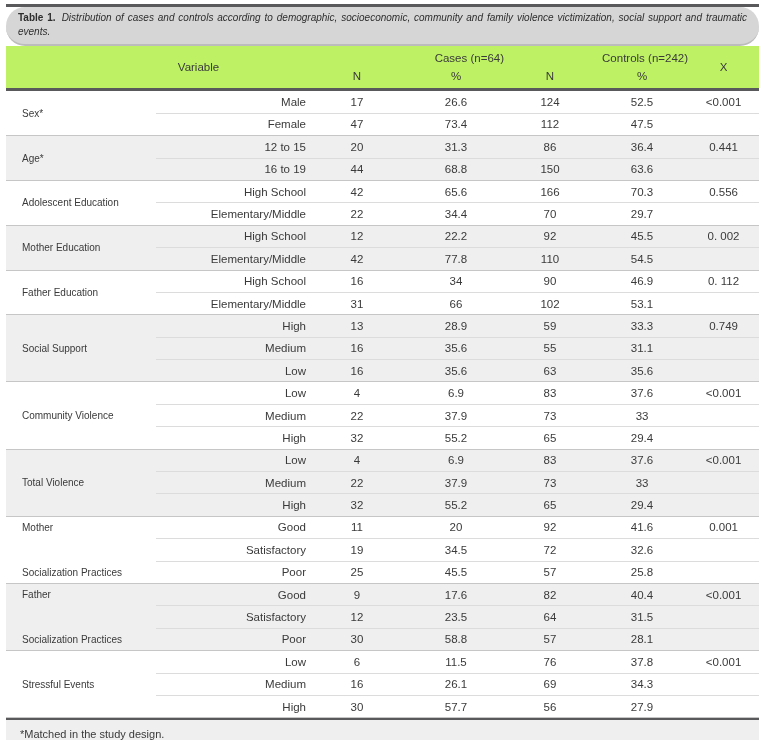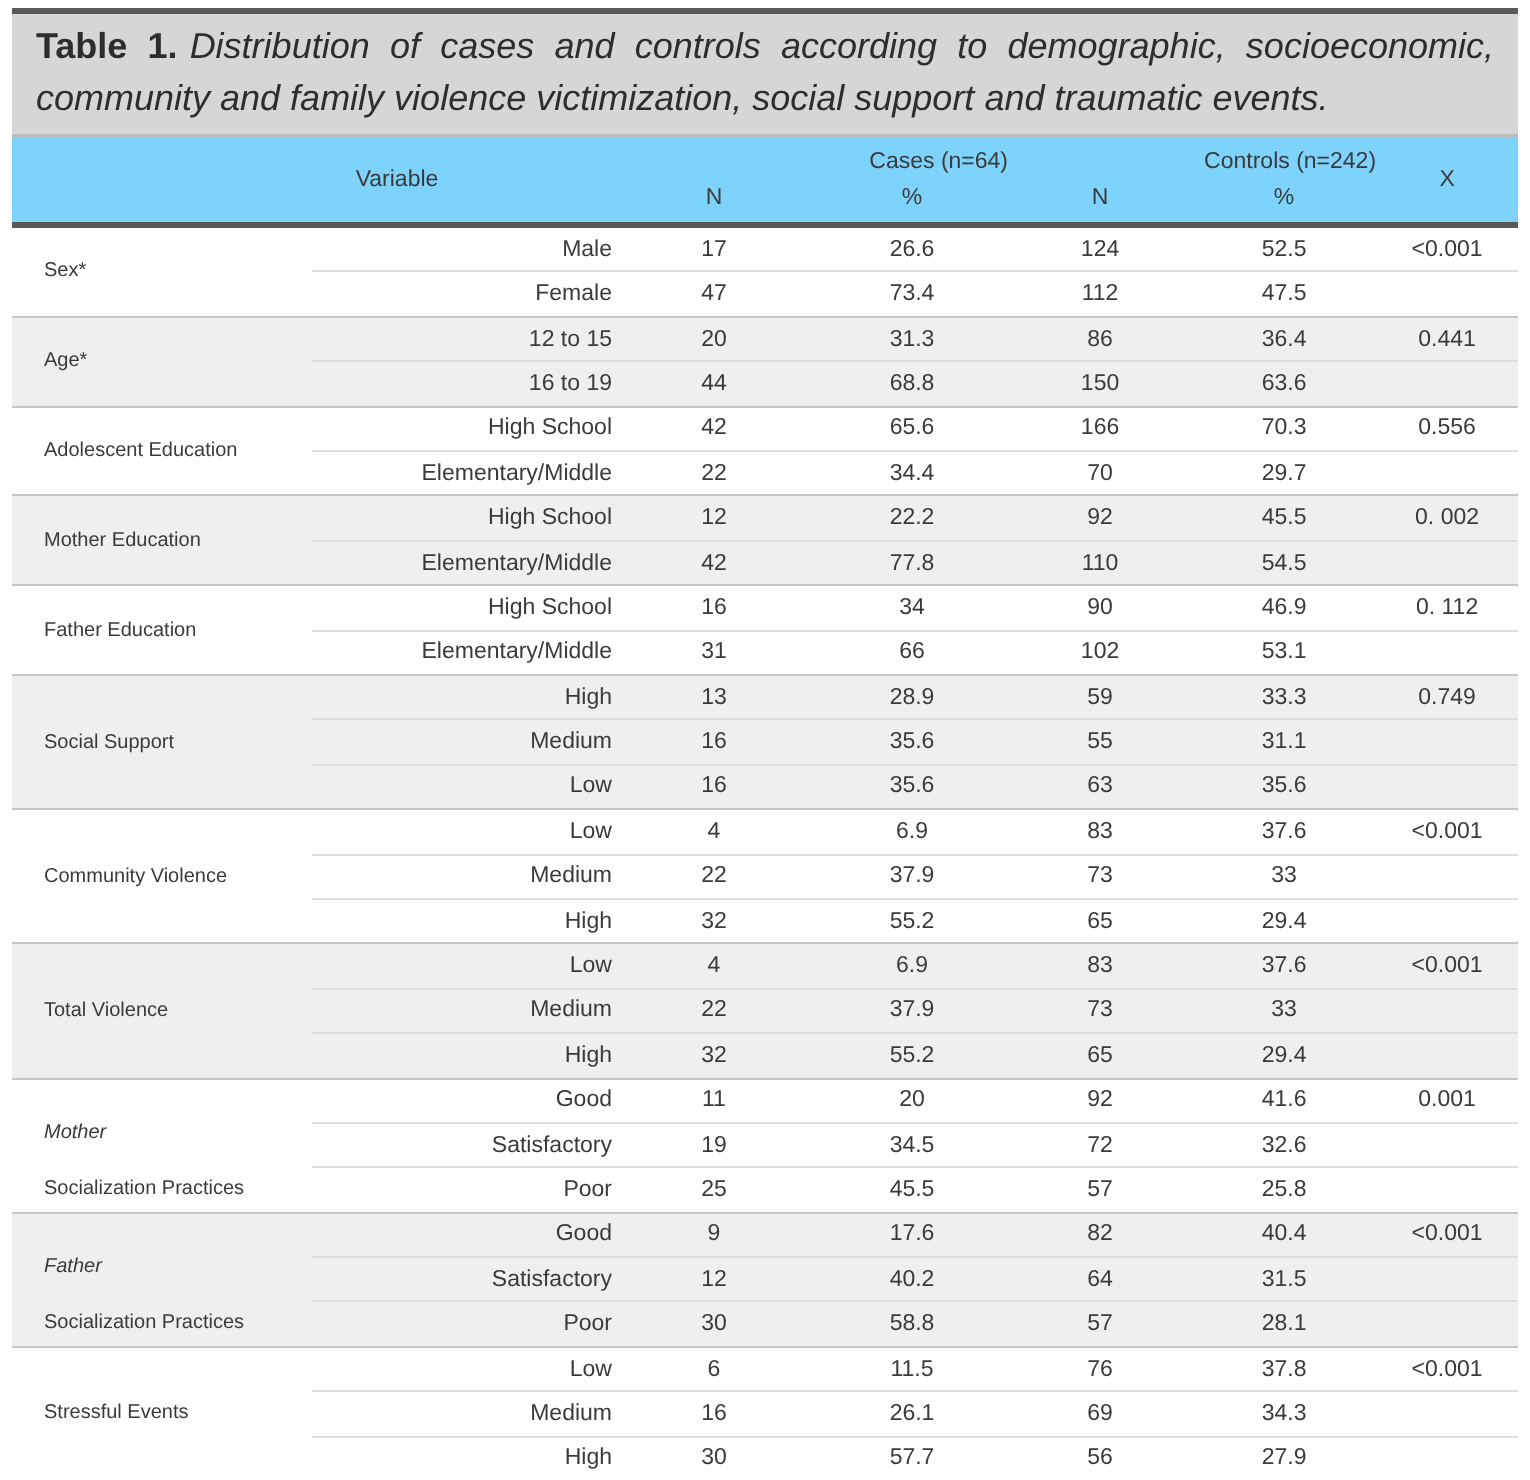--- a/index.html
+++ b/index.html
@@ -7,29 +7,29 @@
     width:765px; height:740px; background:#ffffff; position:relative;
     font-family:"Liberation Sans", sans-serif; color:#3a3a3a;
     -webkit-font-smoothing:antialiased;
   }
   .sheet { position:absolute; left:6px; top:4px; width:753px; }
   .rule-thick { height:3px; background:#59595b; }
   .rule-thin  { height:2px; background:#59595b; }
 
   .title-band {
     background:#d6d6d6; border-bottom:2px solid #bcbcbc;
-    padding:4px 12px 5px 12px; font-size:18px; line-height:1.42;
-    color:#2d2d2d; text-align:justify;
+    padding:4px 12px 5px 12px; font-size:10px; line-height:1.42;
+    color:#2d2d2d; text-align:justify;border-radius:19px;
   }
   .title-band .t-label { font-weight:bold; font-style:normal; margin-right:6px; }
   .title-band .t-text  { font-style:italic; }
 
   table { border-collapse:collapse; width:753px; table-layout:fixed; }
 
-  thead { background:#7dd3fc;margin-top:48px; }
+  thead { background:#bef264;margin-top:48px; }
   thead th { font-weight:normal; font-size:11.5px; color:#3a3a3a; padding:0; }
   thead tr.h1 th { height:24px; vertical-align:middle; }
   thead tr.h2 th { height:18px; vertical-align:top; }
   thead tr.h2 th, thead th.span2 { border-bottom:3px solid #59595b; }
   th.var-h { text-align:center; padding-left:85px; }
   th.chi-h { text-align:center; }
   th.grp-h { text-align:right; }
   thead .sub { text-align:center; }
 
   tbody td {
@@ -37,21 +37,21 @@
     border-bottom:1px solid #dcdcdc; vertical-align:middle;
   }
   tbody td.category { text-align:right; padding-left:10px; }
   tbody th.var {
     font-weight:normal; font-size:10px; text-align:left; padding:0 0 0 16px;
     border-bottom:1px solid #c6c6c6; vertical-align:middle; position:relative;
   }
   tbody tr:last-child td { border-bottom:1px solid #c6c6c6; }
   tbody.shaded { background:#efefef; }
   .var-line { position:absolute; left:16px; height:21.4px; line-height:21.4px; white-space:nowrap; }
-  .var-line.first { top:16px;font-style:italic; }
+  .var-line.first { top:0; }
   .var-line.last  { bottom:0; }
 
   .footnote-band {
     background:#efefef; font-size:11px; color:#3a3a3a;
     padding:8px 0 8px 14px;
   }
 </style>
 </head>
 <body>
 
@@ -301,21 +301,21 @@
           <td class="category">Good</td>
           <td>9</td>
           <td>17.6</td>
           <td>82</td>
           <td>40.4</td>
           <td>&lt;0.001</td>
         </tr>
         <tr>
           <td class="category">Satisfactory</td>
           <td>12</td>
-          <td>40.2</td>
+          <td>23.5</td>
           <td>64</td>
           <td>31.5</td>
           <td></td>
         </tr>
         <tr>
           <td class="category">Poor</td>
           <td>30</td>
           <td>58.8</td>
           <td>57</td>
           <td>28.1</td>

